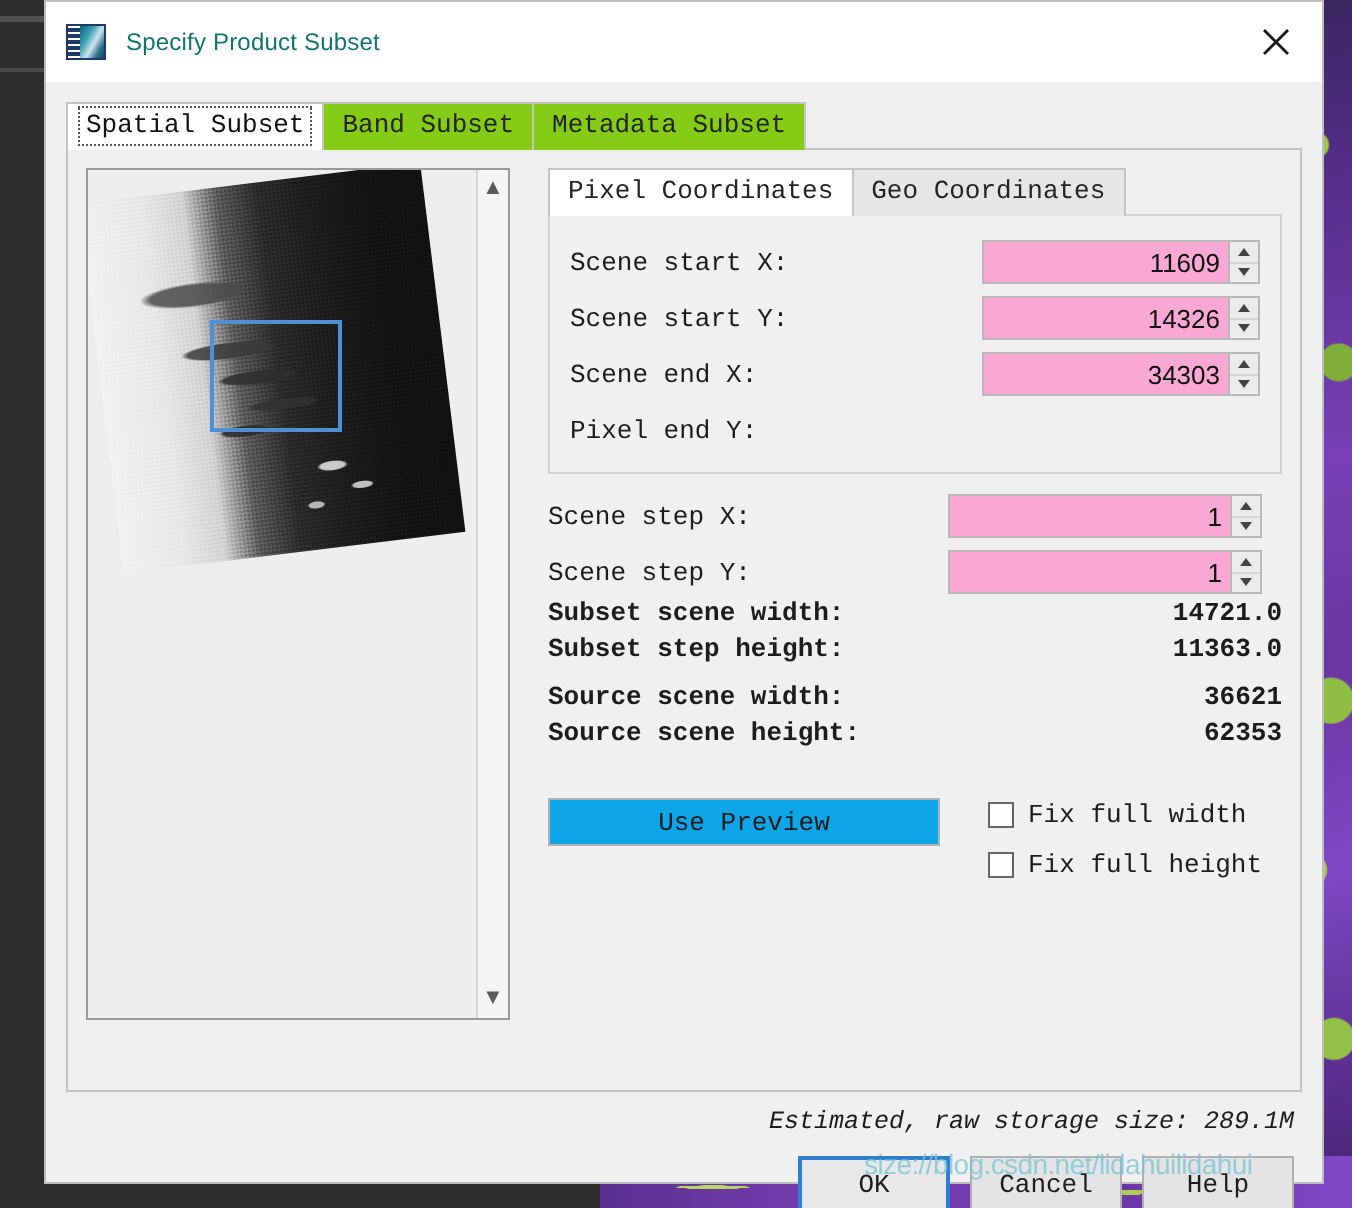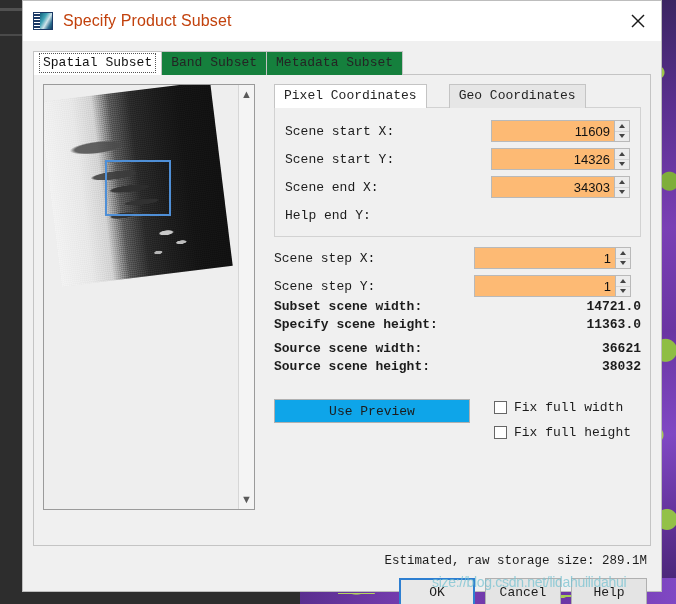--- a/index.html
+++ b/index.html
@@ -49,35 +49,35 @@
   }
   .app-icon{
     width:20px;height:18px;flex:0 0 auto;position:relative;margin-right:10px;
     border:1px solid #1b3a66;box-sizing:border-box;overflow:hidden;
     background:linear-gradient(120deg,#0f3f5c 0%,#1b6f8a 28%,#3fa3b5 48%,#cfe4ea 66%,#2e6f90 84%,#123f5e 100%);
   }
   .app-icon .bars{
     position:absolute;left:0;top:0;width:6px;height:100%;
     background:repeating-linear-gradient(to bottom,#ffffff 0 1px,#1b3a66 1px 3px);
   }
-  .title-text{font-size:16px;color:#c2410c;letter-spacing:.1px;text-align:center;}
+  .title-text{font-size:12px;color:#0f766e;letter-spacing:.1px;text-align:center;}
   .close-btn{
     margin-left:auto;width:46px;height:40px;display:flex;align-items:center;justify-content:center;
     cursor:pointer;
   }
   .close-btn svg{display:block;}
 
   .body-area{flex:1 1 auto;position:relative;padding:0 10px;box-sizing:border-box;}
 
   
   .tabstrip{display:flex;align-items:flex-end;height:24px;margin-top:10px;position:relative;z-index:2;}
   .tab{
     font-family:"Liberation Mono", monospace;font-size:13px;color:#242424;
     padding:3px 9px 4px 9px;border:1px solid #c4c4c4;border-bottom:none;
-    background:#15803d;box-sizing:border-box;height:24px;line-height:16px;cursor:pointer;
+    background:#84cc16;box-sizing:border-box;height:24px;line-height:16px;cursor:pointer;
     margin-right:-1px;
   }
   .tab.active{background:#ffffff;color:#111;position:relative;z-index:3;}
   .tab.active .focusring{
     display:block;border:1px dotted #555;padding:1px 3px;margin:-2px -4px;
   }
   .tab .focusring{display:block;padding:1px 3px;margin:-2px -4px;border:1px solid transparent;}
 
   .tabpanel{
     border:1px solid #c4c4c4;background:#f0f0f0;height:472px;margin-top:-1px;
@@ -128,42 +128,42 @@
   .vscroll{
     width:16px;flex:0 0 auto;background:#f4f4f4;border-left:1px solid #d6d6d6;
     display:flex;flex-direction:column;justify-content:space-between;align-items:center;
     padding:4px 0;box-sizing:border-box;cursor:pointer;
   }
   .vscroll .chev{font-size:11px;color:#5a5a5a;line-height:1;}
 
   
   .right-col{position:absolute;left:240px;top:9px;right:9px;bottom:9px;}
 
-  .sub-tabstrip{display:flex;align-items:flex-end;height:24px;position:relative;z-index:2;gap:23px;}
+  .sub-tabstrip{display:flex;align-items:flex-end;height:24px;position:relative;z-index:2;}
   .sub-tab{
     font-family:"Liberation Mono", monospace;font-size:13px;color:#242424;
     padding:3px 9px 4px 9px;border:1px solid #c4c4c4;border-bottom:none;
     background:#e6e6e6;box-sizing:border-box;height:24px;line-height:16px;cursor:pointer;margin-right:-1px;
   }
   .sub-tab.active{background:#ffffff;position:relative;z-index:3;}
 
   .coord-box{
     border:1px solid #d2d2d2;background:#f0f0f0;margin-top:-1px;padding:12px 10px 10px 10px;
     box-sizing:border-box;position:relative;
   }
 
   .frow{display:flex;align-items:center;height:22px;margin-bottom:6px;}
   .frow:last-child{margin-bottom:0;}
   .flabel{
     font-family:"Liberation Mono", monospace;font-size:13px;color:#1c1c1c;
     flex:0 0 auto;width:206px;
   }
   .spinner{display:flex;align-items:stretch;height:22px;flex:1 1 auto;}
   .spin-field{
-    flex:1 1 auto;background:#fdba74;border:1px solid #b9b9b9;border-right:none;
+    flex:1 1 auto;background:#f9a8d4;border:1px solid #b9b9b9;border-right:none;
     box-sizing:border-box;display:flex;align-items:center;justify-content:flex-end;
     padding-right:4px;font-family:"Liberation Sans", sans-serif;font-size:13px;color:#111;
   }
   .spin-btns{
     width:16px;flex:0 0 auto;border:1px solid #b9b9b9;background:#ececec;
     box-sizing:border-box;display:flex;flex-direction:column;
   }
   .spin-up,.spin-down{
     flex:1 1 50%;display:flex;align-items:center;justify-content:center;cursor:pointer;
   }
@@ -196,21 +196,21 @@
   .chkbox{
     width:13px;height:13px;border:1.5px solid #666;background:#fff;box-sizing:border-box;
     flex:0 0 auto;margin-right:7px;
   }
   .chklabel{font-family:"Liberation Mono", monospace;font-size:13px;color:#1c1c1c;}
 
   
   .footer{flex:0 0 auto;padding:0 14px 10px 14px;box-sizing:border-box;}
   .est{
     font-family:"Liberation Mono", monospace;font-size:12.5px;color:#1c1c1c;
-    text-align:right;margin:8px 0 10px 0;
+    text-align:right;margin:8px 0 10px 0;font-style:italic;
   }
   .btnrow{display:flex;justify-content:flex-end;gap:10px;}
   .dbtn{
     min-width:76px;height:28px;padding:0 12px;box-sizing:border-box;
     background:#e4e4e4;border:1px solid #b0b0b0;
     font-family:"Liberation Mono", monospace;font-size:13px;color:#1c1c1c;
     display:flex;align-items:center;justify-content:center;cursor:pointer;
   }
   .dbtn.default{border:2px solid #2e7fd1;background:#e8e8e8;}
 
@@ -328,21 +328,21 @@
                     <span class="tri-up"></span>
                   </div>
                 <div class="spin-down">
                     <span class="tri-down"></span>
                   </div>
               </div>
             </div>
           </div>
 
           <div class="frow">
-            <div class="flabel">Help end Y:</div>
+            <div class="flabel">Pixel end Y:</div>
           </div>
 
         </div>
 
         <div class="steps">
           <div class="frow">
             <div class="flabel">Scene step X:</div>
             <div class="spinner">
               <div class="spin-field">1</div>
               <div class="spin-btns">
@@ -370,31 +370,31 @@
             </div>
           </div>
         </div>
 
         <div class="stats">
           <div class="srow">
             <span class="skey">Subset scene width:</span>
             <span class="sval">14721.0</span>
           </div>
           <div class="srow">
-            <span class="skey">Specify scene height:</span>
+            <span class="skey">Subset step height:</span>
             <span class="sval">11363.0</span>
           </div>
           <div class="gap"></div>
           <div class="srow">
             <span class="skey">Source scene width:</span>
             <span class="sval">36621</span>
           </div>
           <div class="srow">
             <span class="skey">Source scene height:</span>
-            <span class="sval">38032</span>
+            <span class="sval">62353</span>
           </div>
         </div>
 
         <div class="actionrow">
           <div class="use-preview">Use Preview</div>
           <div class="checks">
             <div class="chkline">
               <span class="chkbox"></span>
               <span class="chklabel">Fix full width</span>
             </div>

